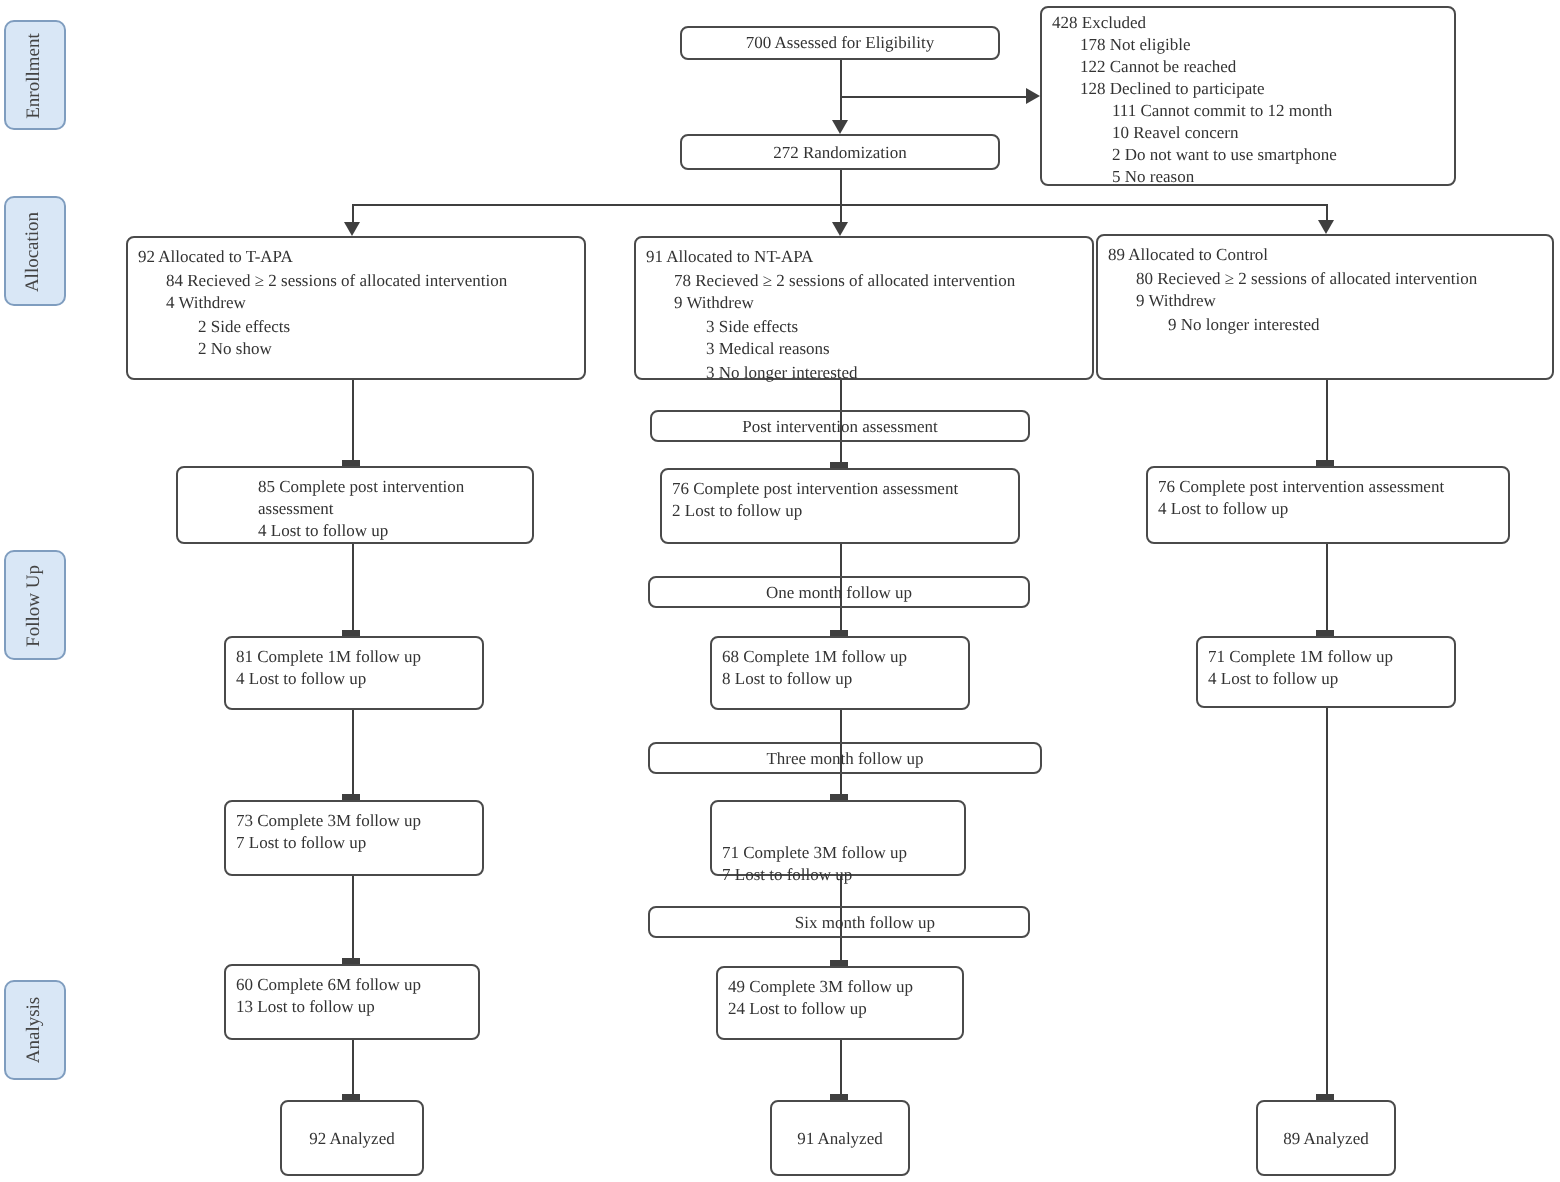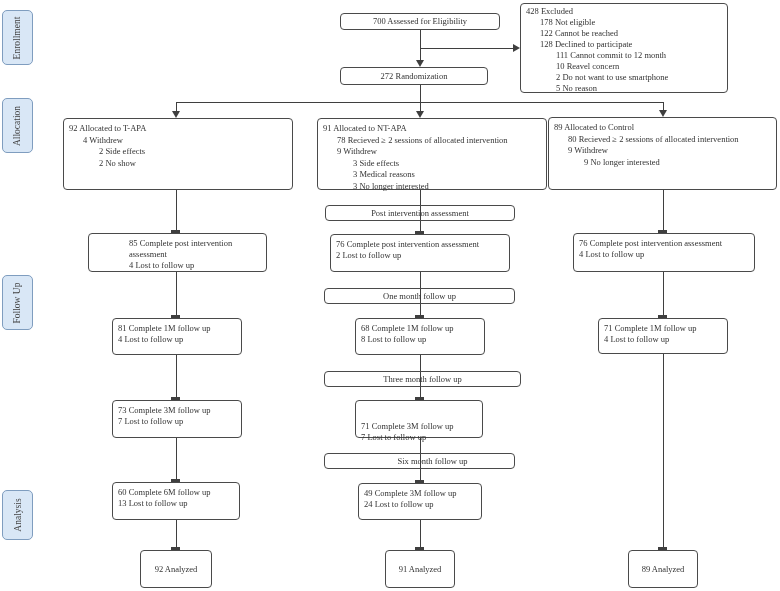--- a/index.html
+++ b/index.html
@@ -104,26 +104,27 @@
   <div class="fbox multi" style="left:520px;top:3px;width:208px;height:90px;">
       <div class="line indent-0">428 Excluded</div>
       <div class="line indent-1">178 Not eligible</div>
       <div class="line indent-1">122 Cannot be reached</div>
       <div class="line indent-1">128 Declined to participate</div>
       <div class="line indent-2">111 Cannot commit to 12 month</div>
       <div class="line indent-2">10 Reavel concern</div>
       <div class="line indent-2">2 Do not want to use smartphone</div>
       <div class="line indent-2">5 No reason</div>
     </div>
-  <div class="fbox center" style="left:340px;top:67px;width:148px;height:18px;">
+  <div class="fbox center" style="left:340px;top:67px;width:160px;height:18px;">
       <span>272 Randomization</span>
     </div>
 
   <div class="fbox multi alloc" style="left:63px;top:118px;width:230px;height:72px;">
       <div class="line indent-0">92 Allocated to T-APA</div>
+      <div class="line indent-1">84 Recieved ≥ 2 sessions of allocated intervention</div>
       <div class="line indent-1">4 Withdrew</div>
       <div class="line indent-2">2 Side effects</div>
       <div class="line indent-2">2 No show</div>
     </div>
   <div class="fbox multi alloc" style="left:317px;top:118px;width:230px;height:72px;">
       <div class="line indent-0">91 Allocated to NT-APA</div>
       <div class="line indent-1">78 Recieved ≥ 2 sessions of allocated intervention</div>
       <div class="line indent-1">9 Withdrew</div>
       <div class="line indent-2">3 Side effects</div>
       <div class="line indent-2">3 Medical reasons</div>

